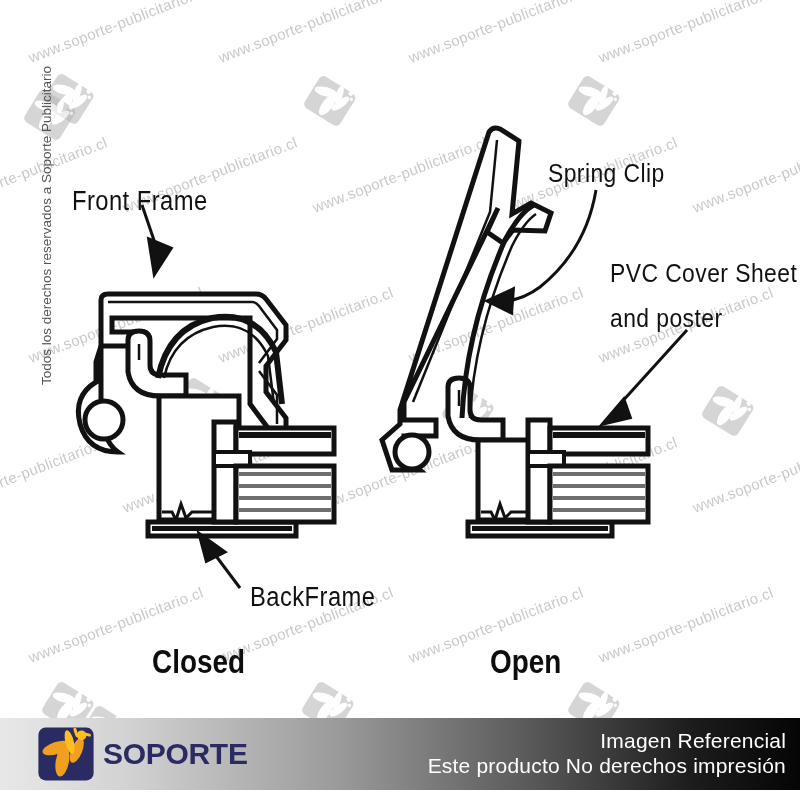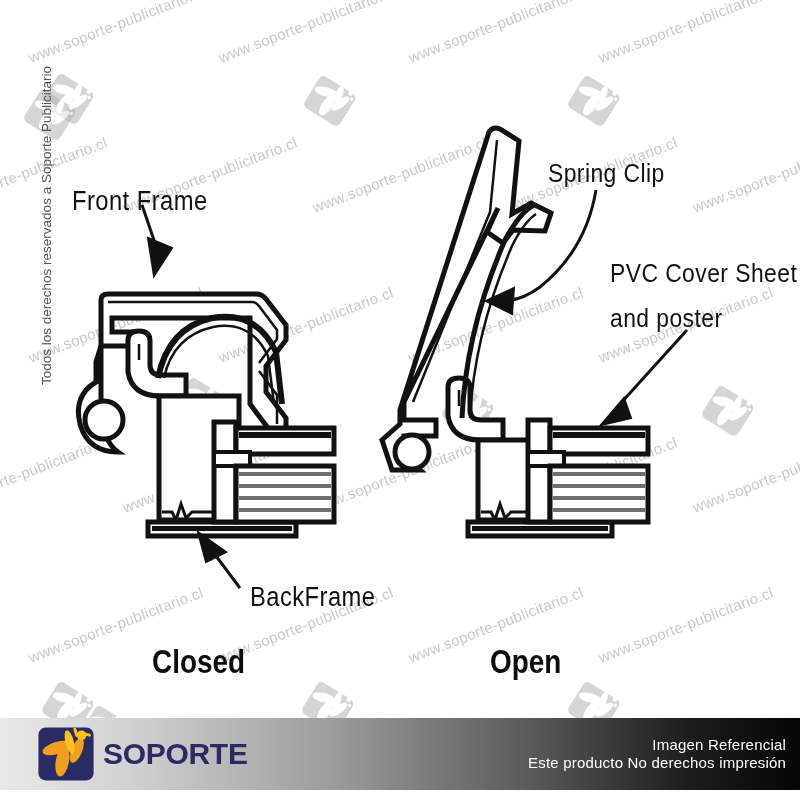--- a/index.html
+++ b/index.html
@@ -71,21 +71,21 @@
   
   #footer{
     position:absolute;left:0;top:718px;width:800px;height:72px;
     background:linear-gradient(90deg,#e8e8e8 0%,#d2d2d2 16%,#9b9b9b 42%,#5a5a5a 66%,#1d1d1d 86%,#050505 100%);
     overflow:hidden;
   }
   #footer-texts{
     position:absolute;right:14px;top:50%;transform:translateY(-50%);
     text-align:right;color:#ffffff;line-height:1.18;
   }
-  #footer-texts div{font-size:15px;font-weight:400;letter-spacing:.2px;}
+  #footer-texts div{font-size:21px;font-weight:400;letter-spacing:.2px;}
 
   .logo-wrap{position:absolute;left:36px;top:724px;display:flex;align-items:center;gap:7px;justify-content:space-between;}
   .logo-mark{width:60px;height:60px;}
   .logo-mark svg{width:100%;height:100%;display:block;}
   .logo-text{display:flex;flex-direction:column;line-height:.92;}
   .logo-top{font-size:30px;font-weight:bold;color:#2b2b63;letter-spacing:-.3px;}
   .logo-bot{font-size:22px;font-weight:bold;color:#f0901e;letter-spacing:-.2px;}
 </style>
 </head>
 <body>

